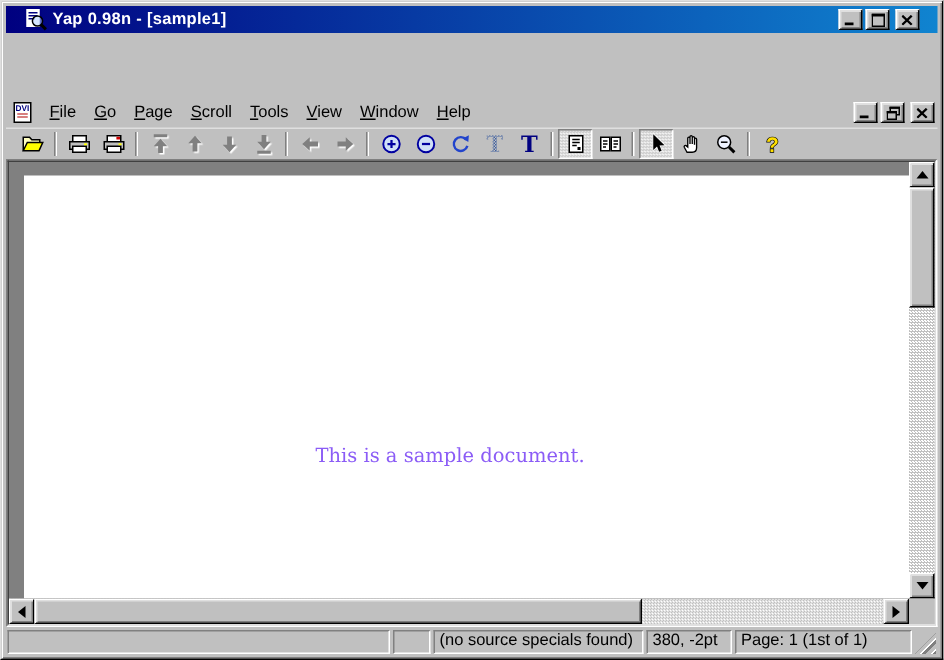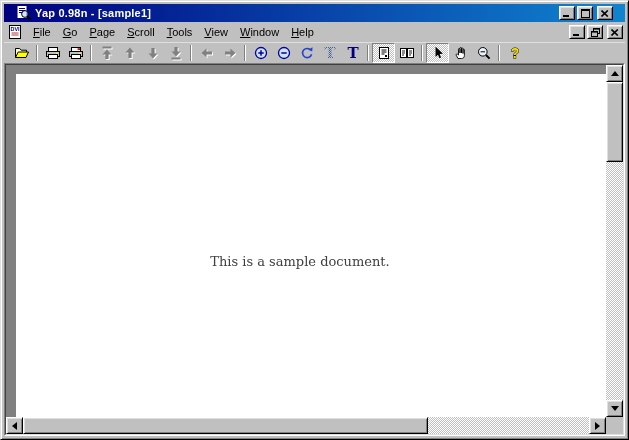--- a/index.html
+++ b/index.html
@@ -28,21 +28,21 @@
     width: 16px; height: 14px; background: #c0c0c0;
     border: 1px solid; border-color: #fff #000 #000 #fff;
     box-shadow: inset 1px 1px 0 #dfdfdf, inset -1px -1px 0 #808080;
     display: flex; align-items: center; justify-content: center; padding: 0;
   }
   .win-btn.gap { margin-left: 2px; }
 
   
   .menubar {
     height: 20px; flex: 0 0 20px;
-    display: flex; align-items: center; padding: 1px 2px 1px 4px; gap: 0;
+    display: flex; align-items: center; padding: 1px 2px 1px 4px; gap: 0; margin-top: 43px;
   }
   .menubar .doc-icon { width: 15px; height: 15px; margin-right: 4px; display: flex; }
   .menu-item { font-size: 11px; padding: 2px 6px 3px; color: #000; white-space: nowrap; }
   .menu-item u { text-underline-offset: 1px; }
   .mdi-btns { margin-left: auto; display: flex; gap: 2px; align-items: center; }
 
   
   .toolbar {
     height: 21px; flex: 0 0 21px;
     border-top: 1px solid #dfdfdf;
@@ -68,21 +68,21 @@
   .client-inner {
     height: 100%;
     border: 1px solid; border-color: #404040 #dfdfdf #dfdfdf #404040;
     display: grid; grid-template-columns: 1fr 17px; grid-template-rows: 1fr 17px;
   }
   .content { position: relative; overflow: hidden; background: var(--page-margin,#808080); }
   .page { position: absolute; left: 10px; top: 9px; right: 0; bottom: 0; background: var(--page,#fff); }
   .doc-text {
     position: absolute; top: 180px; left: 0; right: 22px;
     text-align: center;
-    font-family: "DejaVu Serif", serif; font-size: 13px; color: #404040;
+    font-family: "DejaVu Serif", serif; font-size: 13px; color: #8b5cf6;
   }
 
   
   .vscroll { display: flex; flex-direction: column; background: repeating-conic-gradient(#fff 0% 25%, #c0c0c0 0% 50%) 0 0 / 2px 2px; }
   .hscroll { display: flex; flex-direction: row;  background: repeating-conic-gradient(#fff 0% 25%, #c0c0c0 0% 50%) 0 0 / 2px 2px; }
   .sb-btn {
     flex: 0 0 17px; width: 17px; height: 17px; background: #c0c0c0;
     border: 1px solid; border-color: #fff #000 #000 #fff;
     box-shadow: inset 1px 1px 0 #dfdfdf, inset -1px -1px 0 #808080;
     display: flex; align-items: center; justify-content: center; padding: 0;
@@ -388,14 +388,18 @@
         <div style="flex:1"></div>
         <button class="sb-btn">
             <span class="tri tri-right"></span>
           </button>
       </div>
 
       <div class="corner"></div>
     </div>
   </div>
 
+  <div class="statusbar">
+    <div id="status-panels"><div class="sb-panel sb-p0"></div><div class="sb-panel sb-p1"></div><div class="sb-panel sb-p2">(no source specials found)</div><div class="sb-panel sb-p3">380, -2pt</div><div class="sb-panel sb-p4">Page: 1 (1st of 1)</div></div>
+    <div class="grip"></div>
+  </div>
 
 </div>
 
 </body></html>

